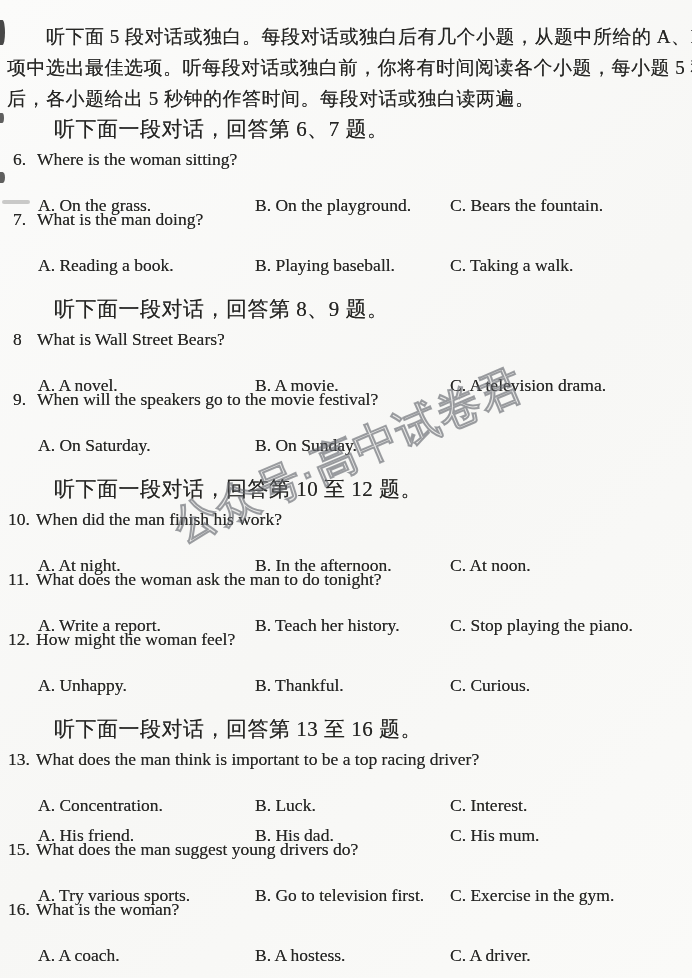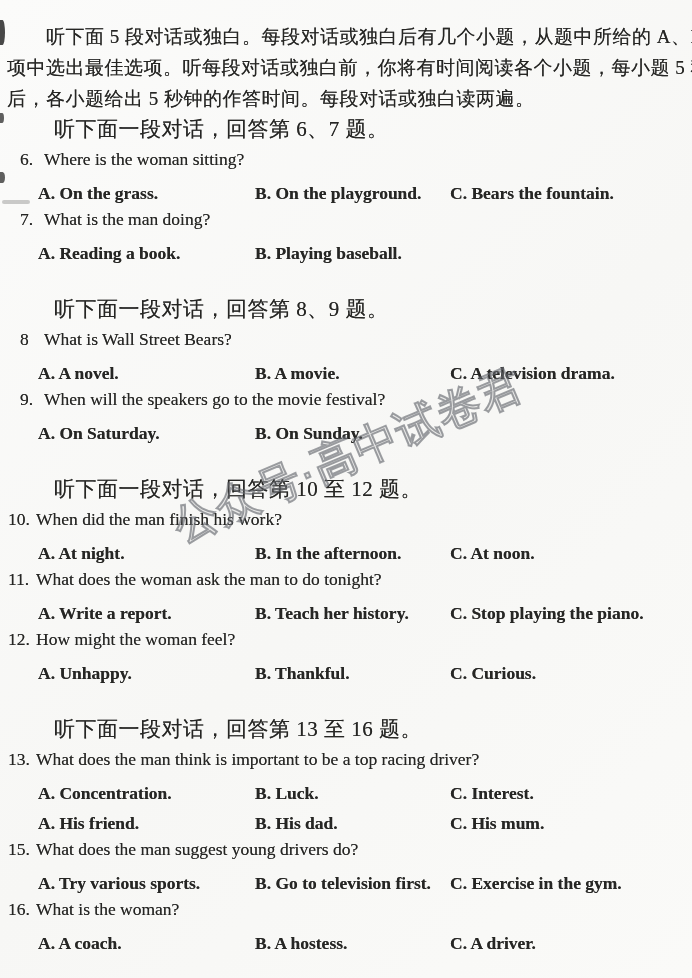--- a/index.html
+++ b/index.html
@@ -41,34 +41,34 @@
     text-shadow: 0 0 0.6px rgba(50,50,48,0.75);
   }
   .section.gap { margin-top: 30px; }
   
   .q {
     font-size: 17.5px;
     line-height: 30px;
     white-space: nowrap;
     text-shadow: 0 0 0.5px rgba(50,50,48,0.7);
   }
-  .q.qs { padding-left: 20px; }
+  .q.qs { padding-left: 13px; }
   .q.qd { padding-left: 8px; }
   .qnum { display: inline-block; }
   .qs .qnum { min-width: 24px; }
   .qd .qnum { min-width: 28px; }
   
   .opts {
     position: relative;
     height: 30px;
     font-size: 17.5px;
     line-height: 30px;
     text-shadow: 0 0 0.5px rgba(50,50,48,0.7);
   }
-  .opt { position: absolute; top: 4px; white-space: nowrap; font-weight: bold; }
+  .opt { position: absolute; top: 16px; white-space: nowrap; }
   .opt.a { left: 38px; }
   .opt.b { left: 255px; }
   .opt.c { left: 450px; }
   
   .watermark {
     position: absolute;
     left: 166px;
     top: 506px;
     z-index: 3;
     font-size: 44px;
@@ -110,20 +110,21 @@
         <span class="opt a">A. On the grass.</span>
         <span class="opt b">B. On the playground.</span>
         <span class="opt c">C. Bears the fountain.</span>
       </div>
       <div class="q qs">
         <span class="qnum">7.</span><span class="qtext">What is the man doing?</span>
       </div>
       <div class="opts">
         <span class="opt a">A. Reading a book.</span>
         <span class="opt b">B. Playing baseball.</span>
+        <span class="opt c">C. Taking a walk.</span>
       </div>
     </div>
 
     <div class="section gap">
       <div class="sec-header">听下面一段对话，回答第 8、9 题。</div>
       <div class="q qs">
         <span class="qnum">8</span><span class="qtext">What is Wall Street Bears?</span>
       </div>
       <div class="opts">
         <span class="opt a">A. A novel.</span>

